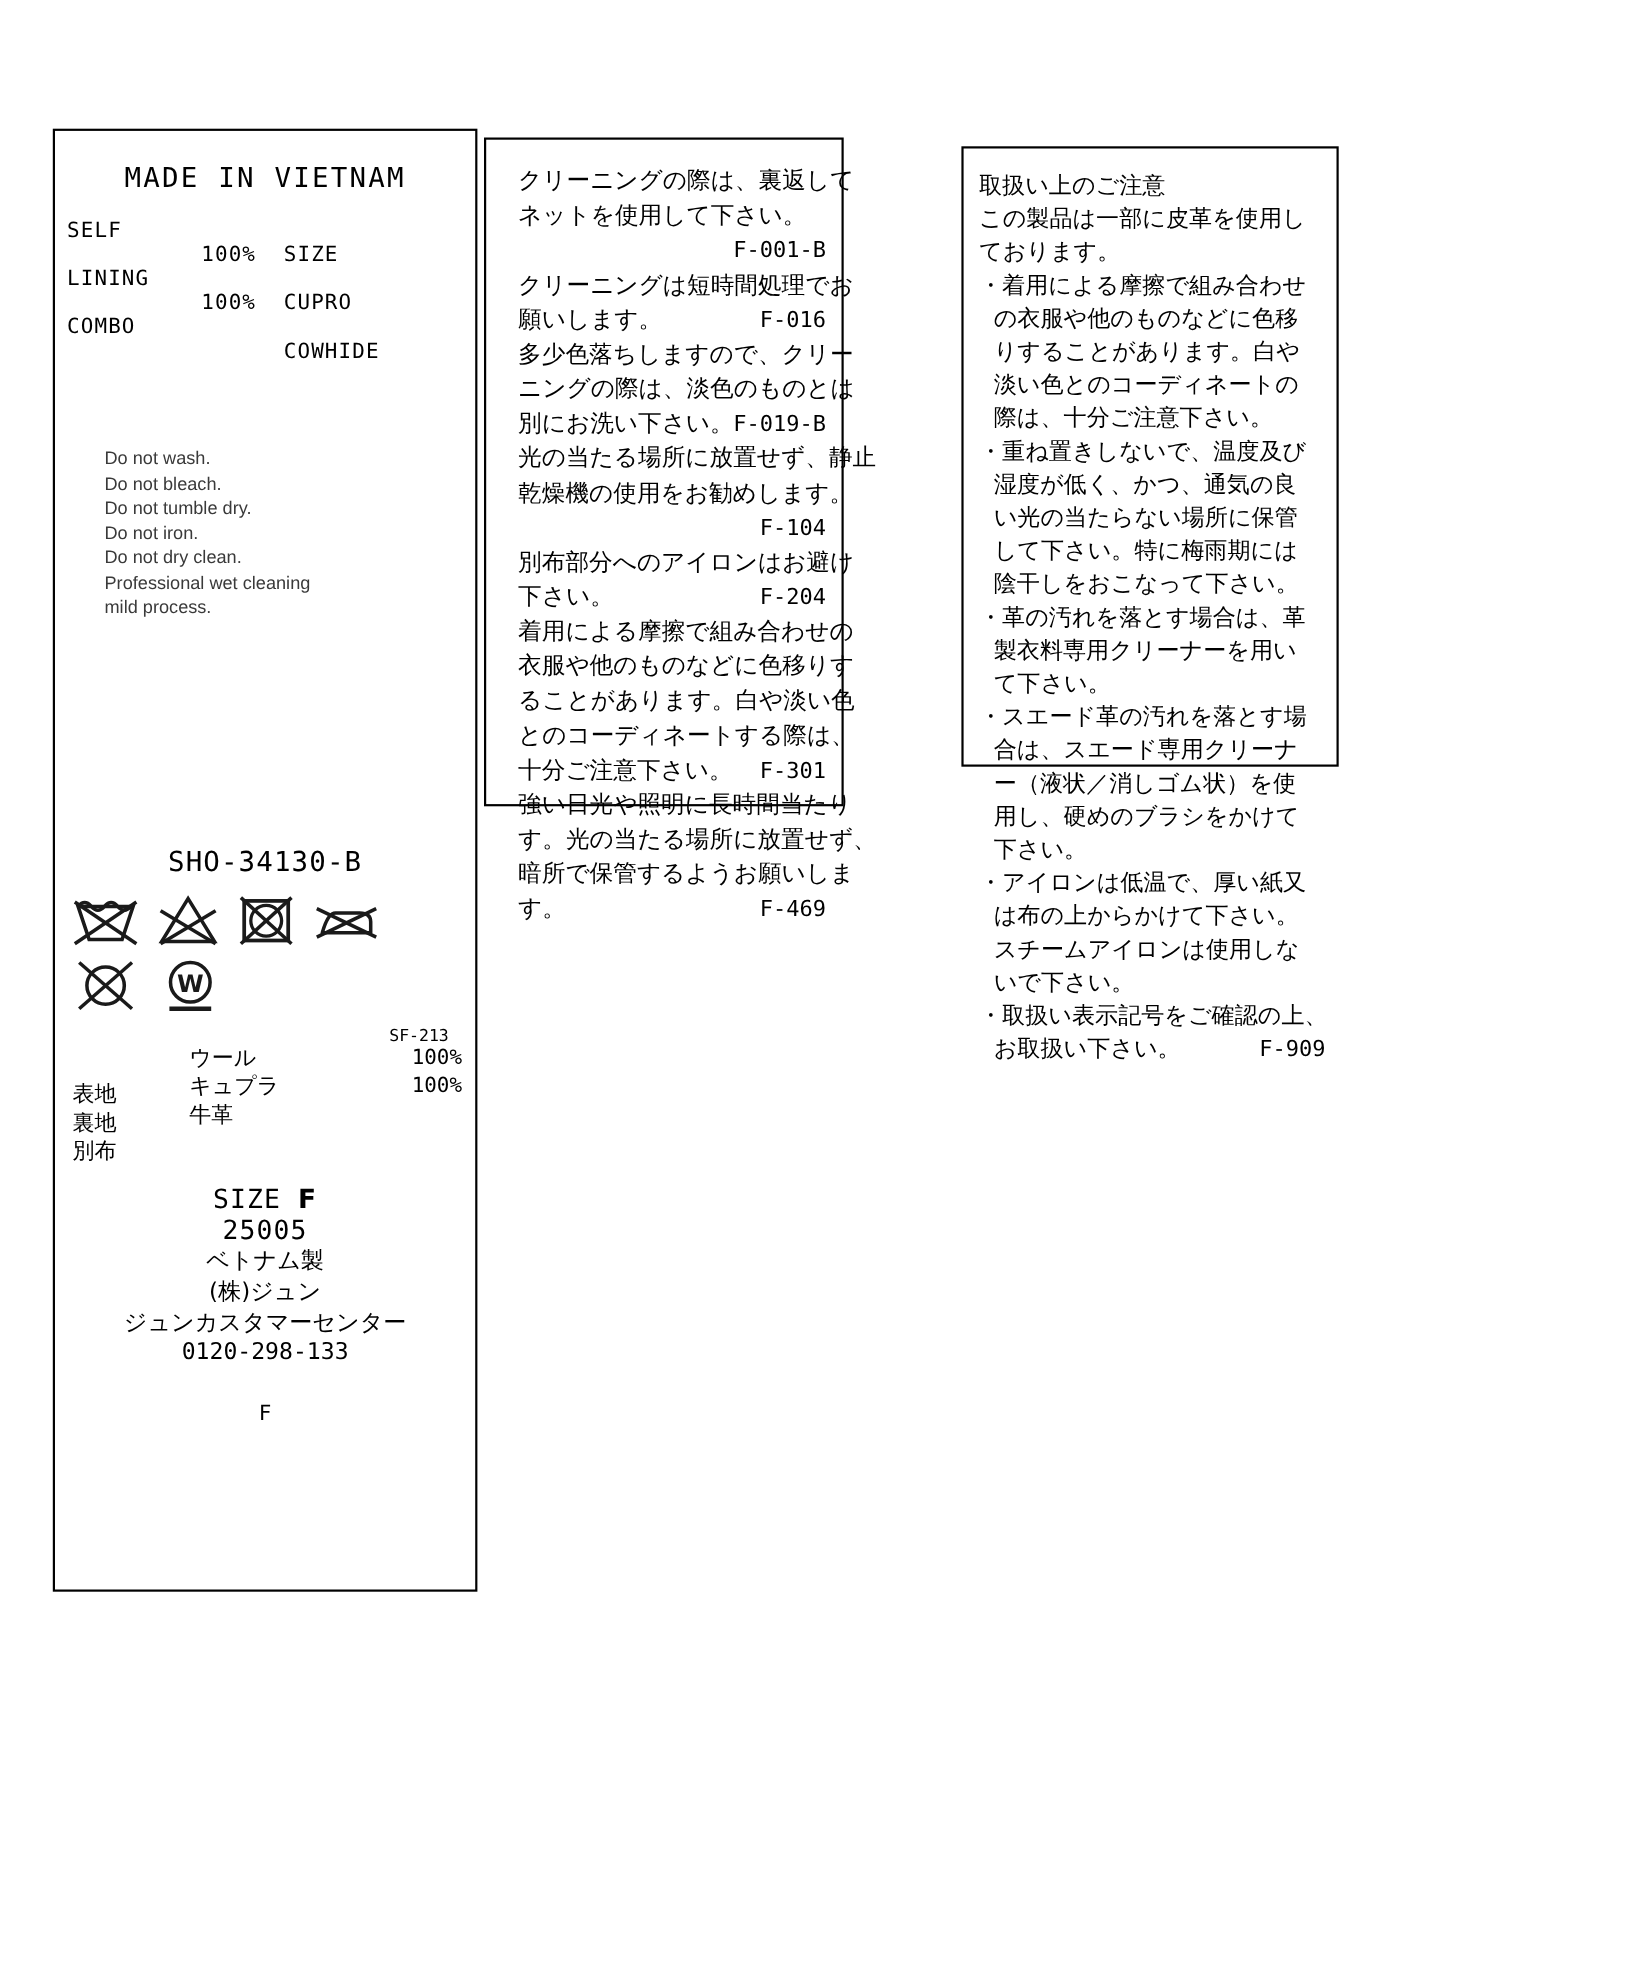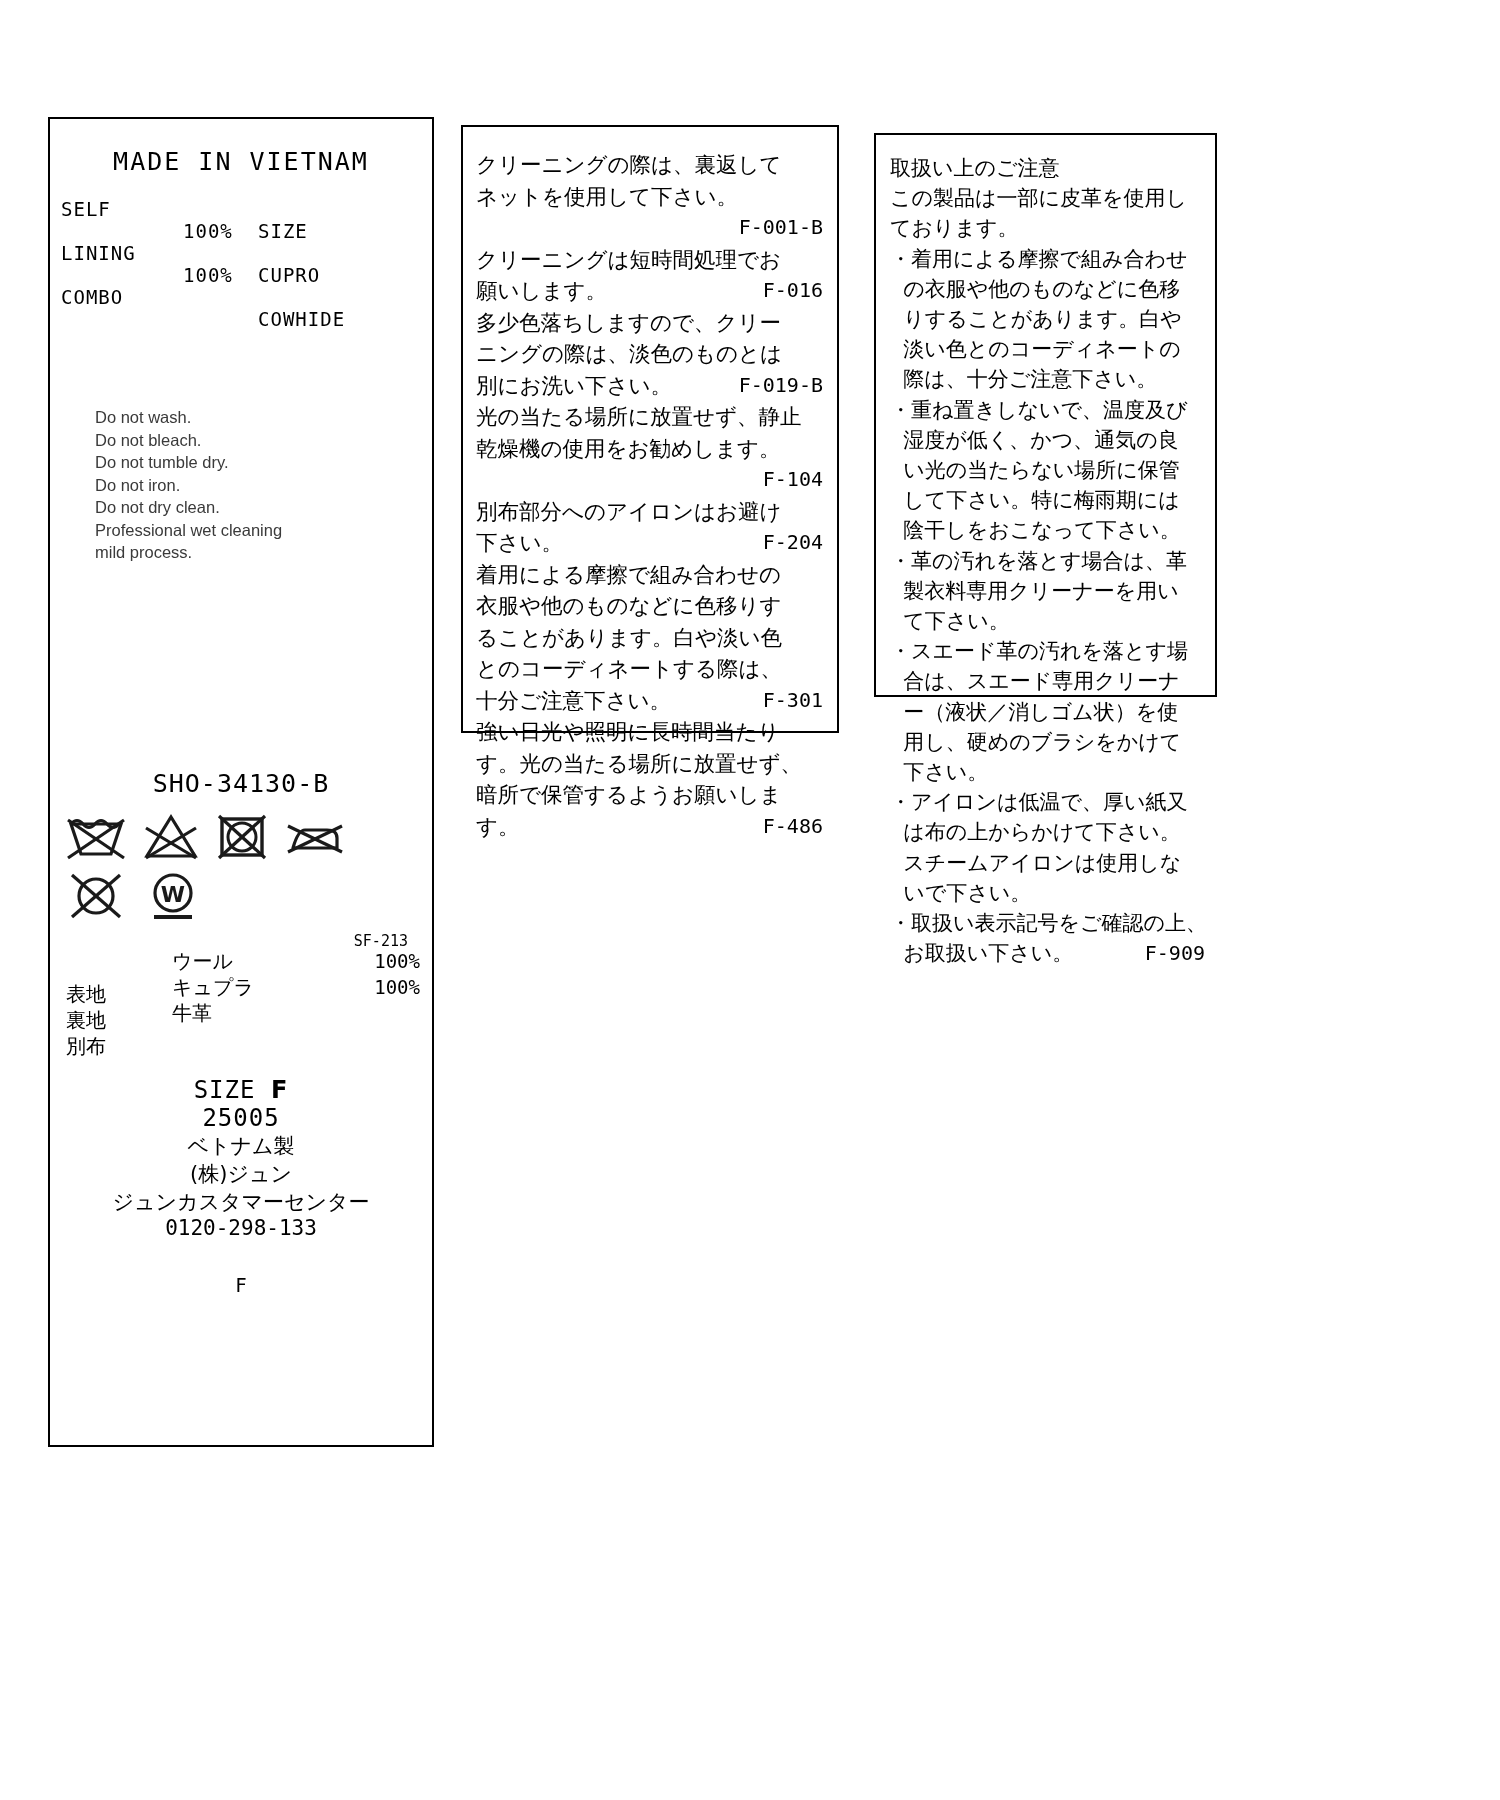--- a/index.html
+++ b/index.html
@@ -86,21 +86,21 @@
   .num-line { font-size: 24px; letter-spacing: 1px; }
   .jp-line {
     font-size: 21px;
     font-family: "DejaVu Sans", "Liberation Sans", sans-serif;
     line-height: 28px;
   }
   .tel-line { font-size: 21px; letter-spacing: 0px; }
   .final-f { text-align: center; font-size: 19px; margin-top: 34px; }
 
   
-  #panel-cleaning { left: 461px; top: 125px; width: 378px; height: 608px; }
+  #panel-cleaning { left: 440px; top: 125px; width: 327px; height: 608px; padding-left: 16px; }
   .jp-body {
     font-family: "DejaVu Sans", "Liberation Sans", sans-serif;
     font-size: 21.5px;
     line-height: 31.5px;
     padding: 22px 14px 0 13px;
   }
   .jp-body .ln { position: relative; white-space: pre; }
   .jp-body .code {
     position: absolute;
     right: 0;
@@ -267,21 +267,21 @@
       <div class="ln"><span>別布部分へのアイロンはお避け</span></div>
       <div class="ln"><span>下さい。</span><span class="code">F-204</span></div>
       <div class="ln"><span>着用による摩擦で組み合わせの</span></div>
       <div class="ln"><span>衣服や他のものなどに色移りす</span></div>
       <div class="ln"><span>ることがあります。白や淡い色</span></div>
       <div class="ln"><span>とのコーディネートする際は、</span></div>
       <div class="ln"><span>十分ご注意下さい。</span><span class="code">F-301</span></div>
       <div class="ln"><span>強い日光や照明に長時間当たり</span></div>
       <div class="ln"><span>す。光の当たる場所に放置せず、</span></div>
       <div class="ln"><span>暗所で保管するようお願いしま</span></div>
-      <div class="ln"><span>す。</span><span class="code">F-486</span></div>
+      <div class="ln"><span>す。</span><span class="code">F-469</span></div>
     </div>
 </div>
 
 <div class="panel" id="panel-caution">
   <div class="caution-body" id="caution-lines">
       <div class="ln"><span>取扱い上のご注意</span></div>
       <div class="ln"><span>この製品は一部に皮革を使用し</span></div>
       <div class="ln"><span>ております。</span></div>
       <div class="ln"><span>・着用による摩擦で組み合わせ</span></div>
       <div class="ln"><span>  の衣服や他のものなどに色移</span></div>

